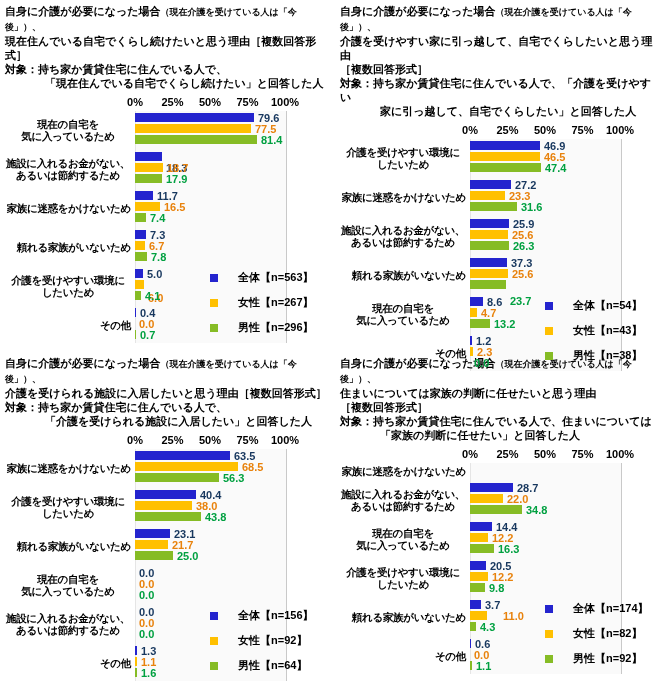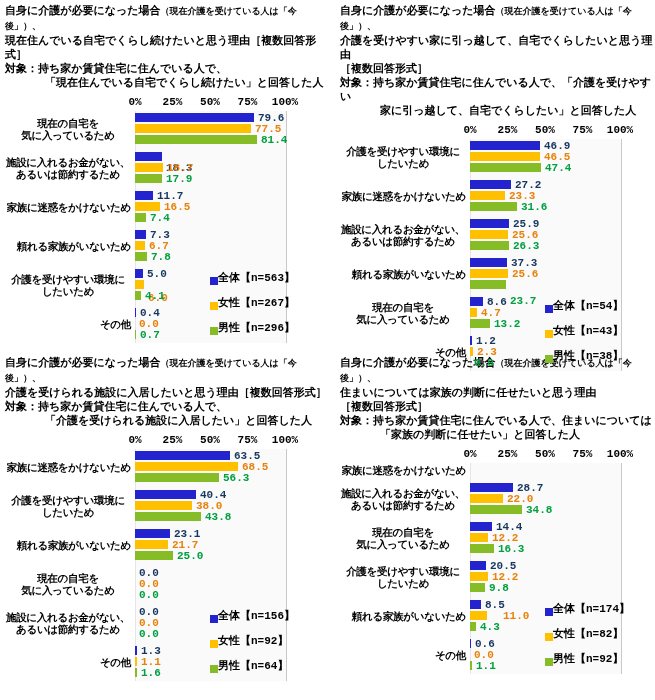--- a/index.html
+++ b/index.html
@@ -1,17 +1,17 @@
 <!DOCTYPE html>
 <html><head>
 <meta charset="utf-8">
 <style>
   html,body{margin:0;padding:0;background:#fff;}
   body{font-family:"Liberation Sans","DejaVu Sans",sans-serif;}
-  .canvas{position:relative;width:655px;height:700px;background:#fff;overflow:hidden;font-family:Liberation Mono, monospace;}
+  .canvas{position:relative;width:655px;height:700px;background:#fff;overflow:hidden;}
   .quad{position:absolute;width:327px;height:348px;box-sizing:border-box;}
   .quad.q0{left:0;top:0;padding:4px 0 0 5px;}
   .quad.q1{left:328px;top:0;padding:4px 0 0 12px;}
   .quad.q2{left:0;top:352px;padding:4px 0 0 5px;}
   .quad.q3{left:328px;top:352px;padding:4px 0 0 12px;}
   .title{font-size:11px;font-weight:bold;color:#000;line-height:14px;margin-bottom:4px;}
   .title .small{font-size:9px;}
   .title .cont{padding-left:40px;}
   .axis{position:relative;height:14px;margin-top:6px;}
   .tick{position:absolute;top:0;width:44px;text-align:center;font-size:11px;font-weight:bold;color:#000;}
@@ -19,21 +19,21 @@
   .plot-bg{position:absolute;top:-2px;bottom:-2px;background:#fafafa;border-left:1px solid #e5e5e5;border-right:1px solid #c9c9c9;z-index:0;}
   .row{display:flex;position:relative;z-index:1;margin-bottom:6px;}
   .label{box-sizing:border-box;padding-right:4px;font-size:10.5px;font-weight:bold;color:#000;line-height:12px;letter-spacing:-0.3px;display:flex;flex-direction:column;justify-content:center;white-space:nowrap;}
   .label.single{text-align:right;}
   .label.multi{text-align:center;}
   .bars{flex:1;}
   .barline{display:flex;align-items:center;height:9px;margin-bottom:2px;}
   .bar{height:9px;flex:none;}
   .val{font-size:11px;font-weight:bold;margin-left:4px;line-height:10px;white-space:nowrap;}
   .legend{position:absolute;display:flex;flex-direction:column;gap:10px;z-index:2;}
-  .legend-row{display:flex;align-items:flex-end;gap:0;}
+  .legend-row{display:flex;align-items:center;gap:20px;}
   .swatch{width:8px;height:8px;flex:none;}
   .legend-label{font-size:11px;font-weight:bold;color:#000;white-space:nowrap;}
 </style>
 </head>
 <body>
 
 <div class="canvas">
   <section class="quad q0">
       <div class="title">
         <div><span>自身に介護が必要になった場合</span><span class="small">（現在介護を受けている人は「今後」）、</span></div>
@@ -564,21 +564,21 @@
             </div>
           </div>
         </div>
         <div class="row">
           <div class="label single" style="width: 130px;">
             <span>頼れる家族がいないため</span>
           </div>
           <div class="bars">
             <div class="barline">
               <div class="bar" style="width: 11px; background: rgb(36, 36, 206);"></div>
-              <span class="val" style="color: rgb(23, 55, 94);">8.5</span>
+              <span class="val" style="color: rgb(23, 55, 94);">3.7</span>
             </div>
             <div class="barline">
               <div class="bar" style="width: 17px; background: rgb(255, 192, 0);"></div>
               <span class="val" style="color: rgb(232, 130, 12); margin-left: 16px;">11.0</span>
             </div>
             <div class="barline">
               <div class="bar" style="width: 6px; background: rgb(134, 188, 37);"></div>
               <span class="val" style="color: rgb(0, 160, 64);">4.3</span>
             </div>
           </div>

